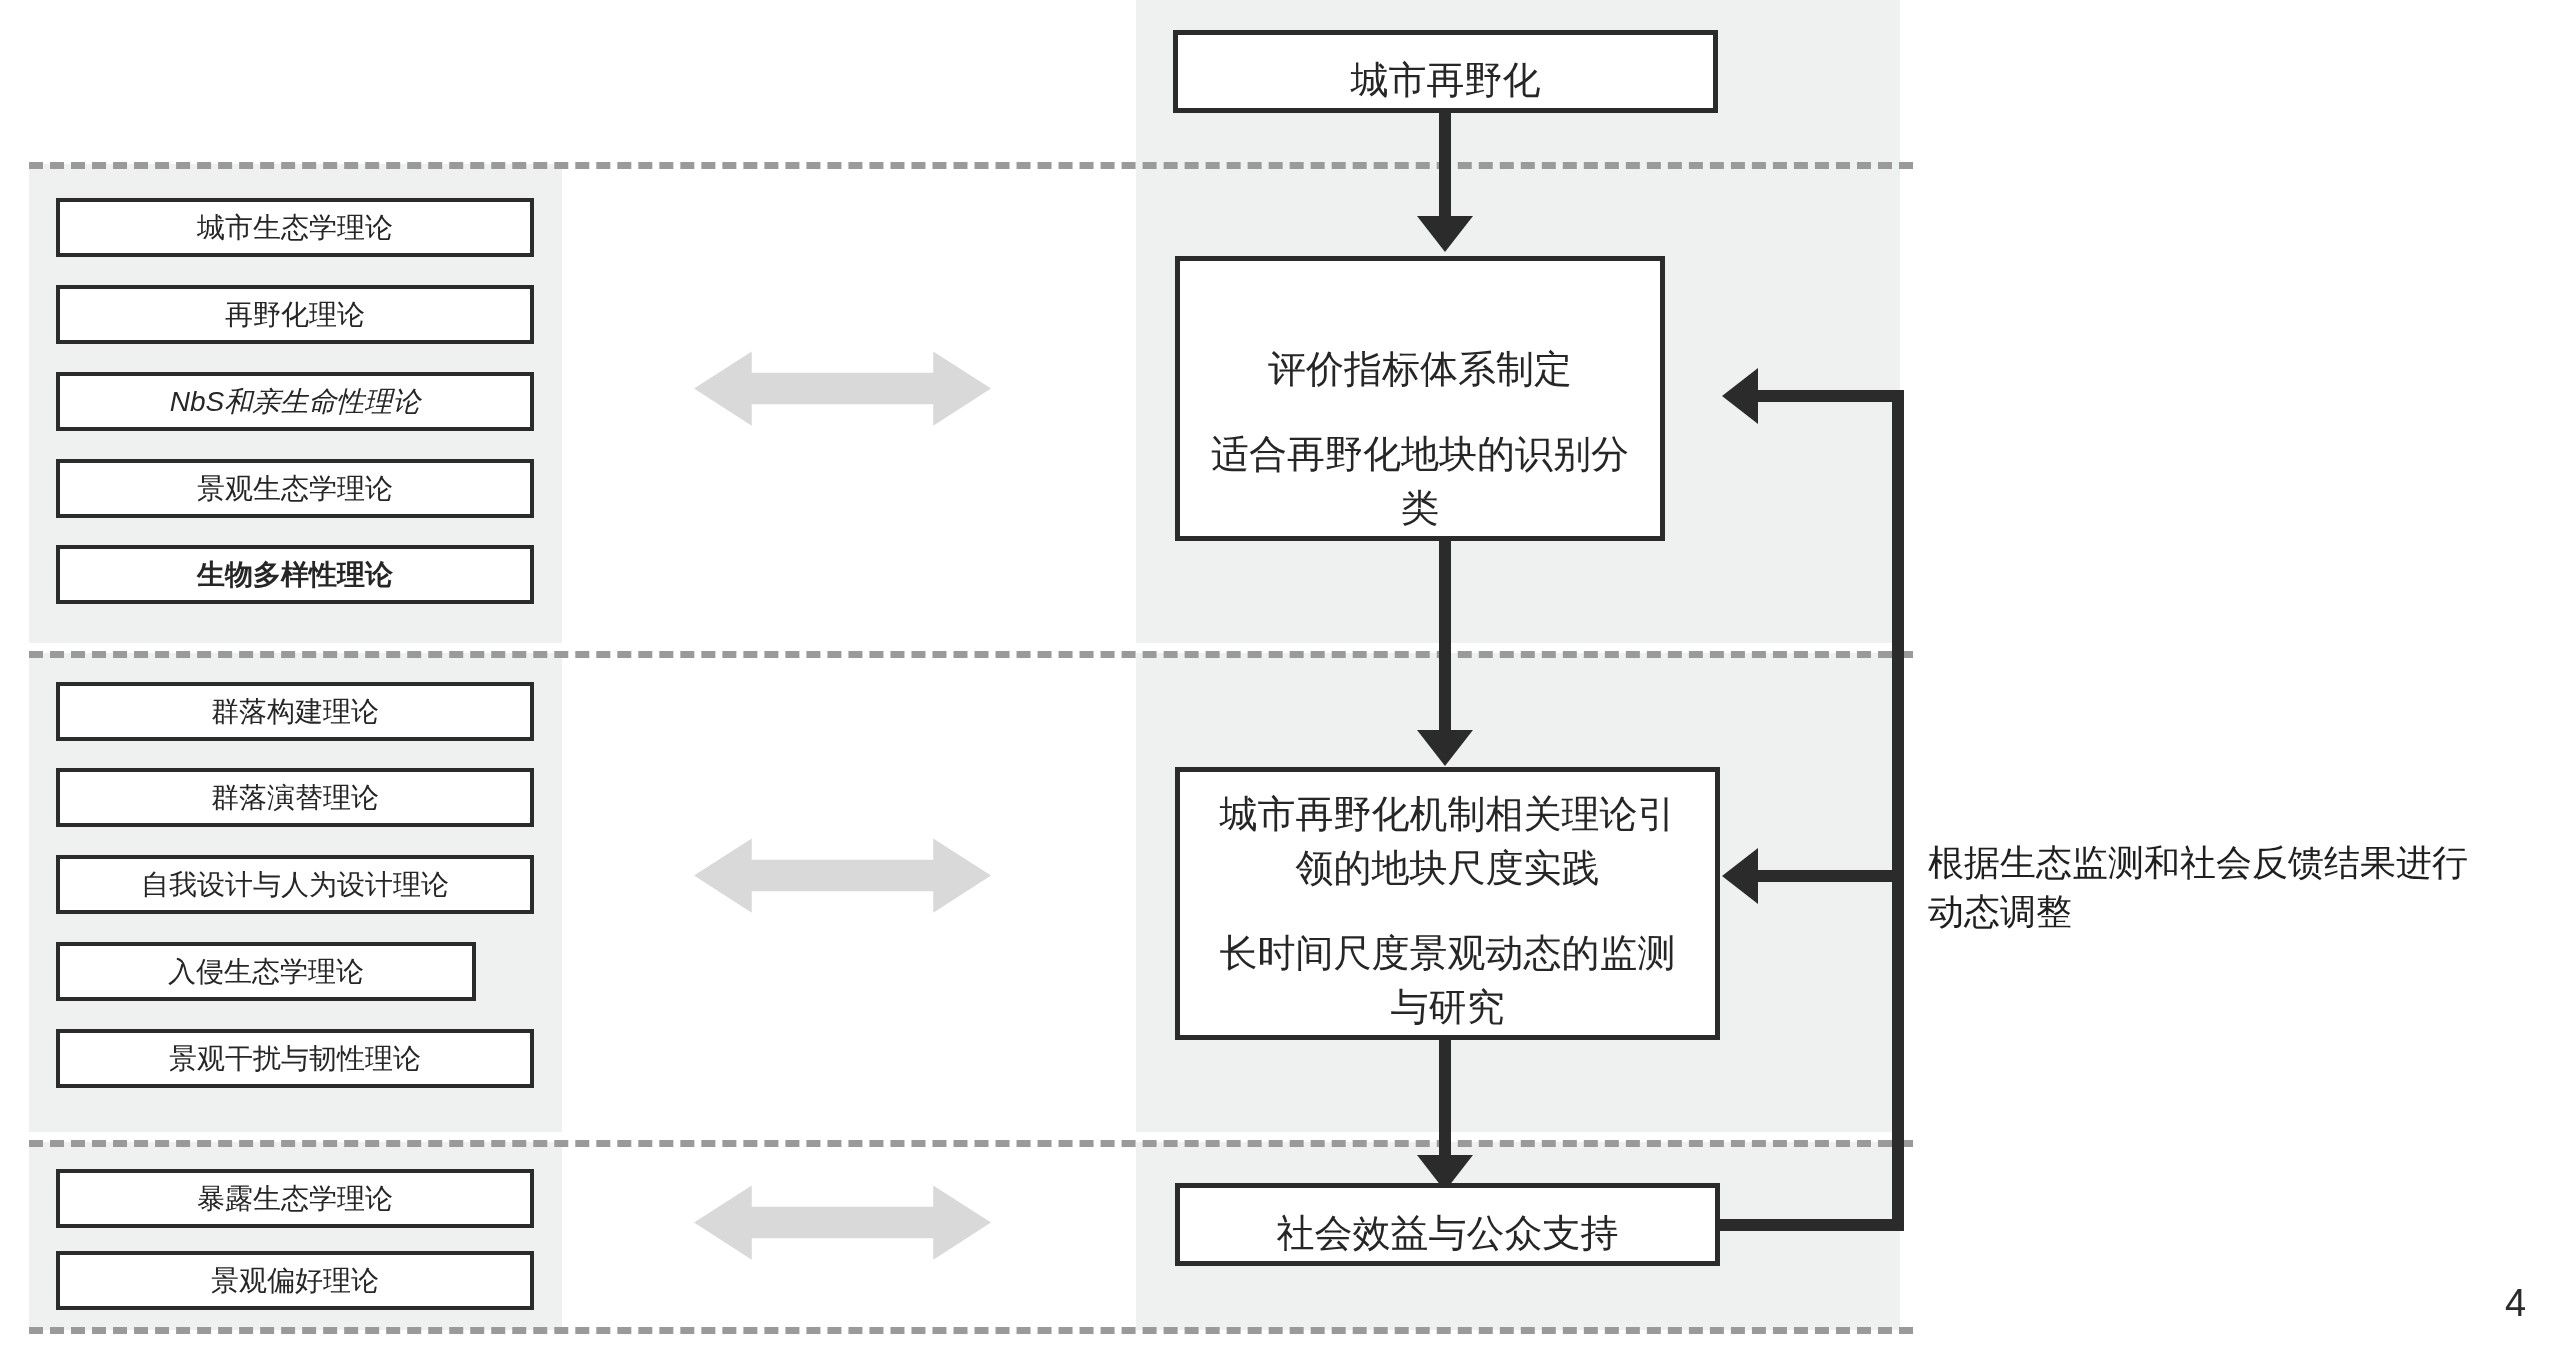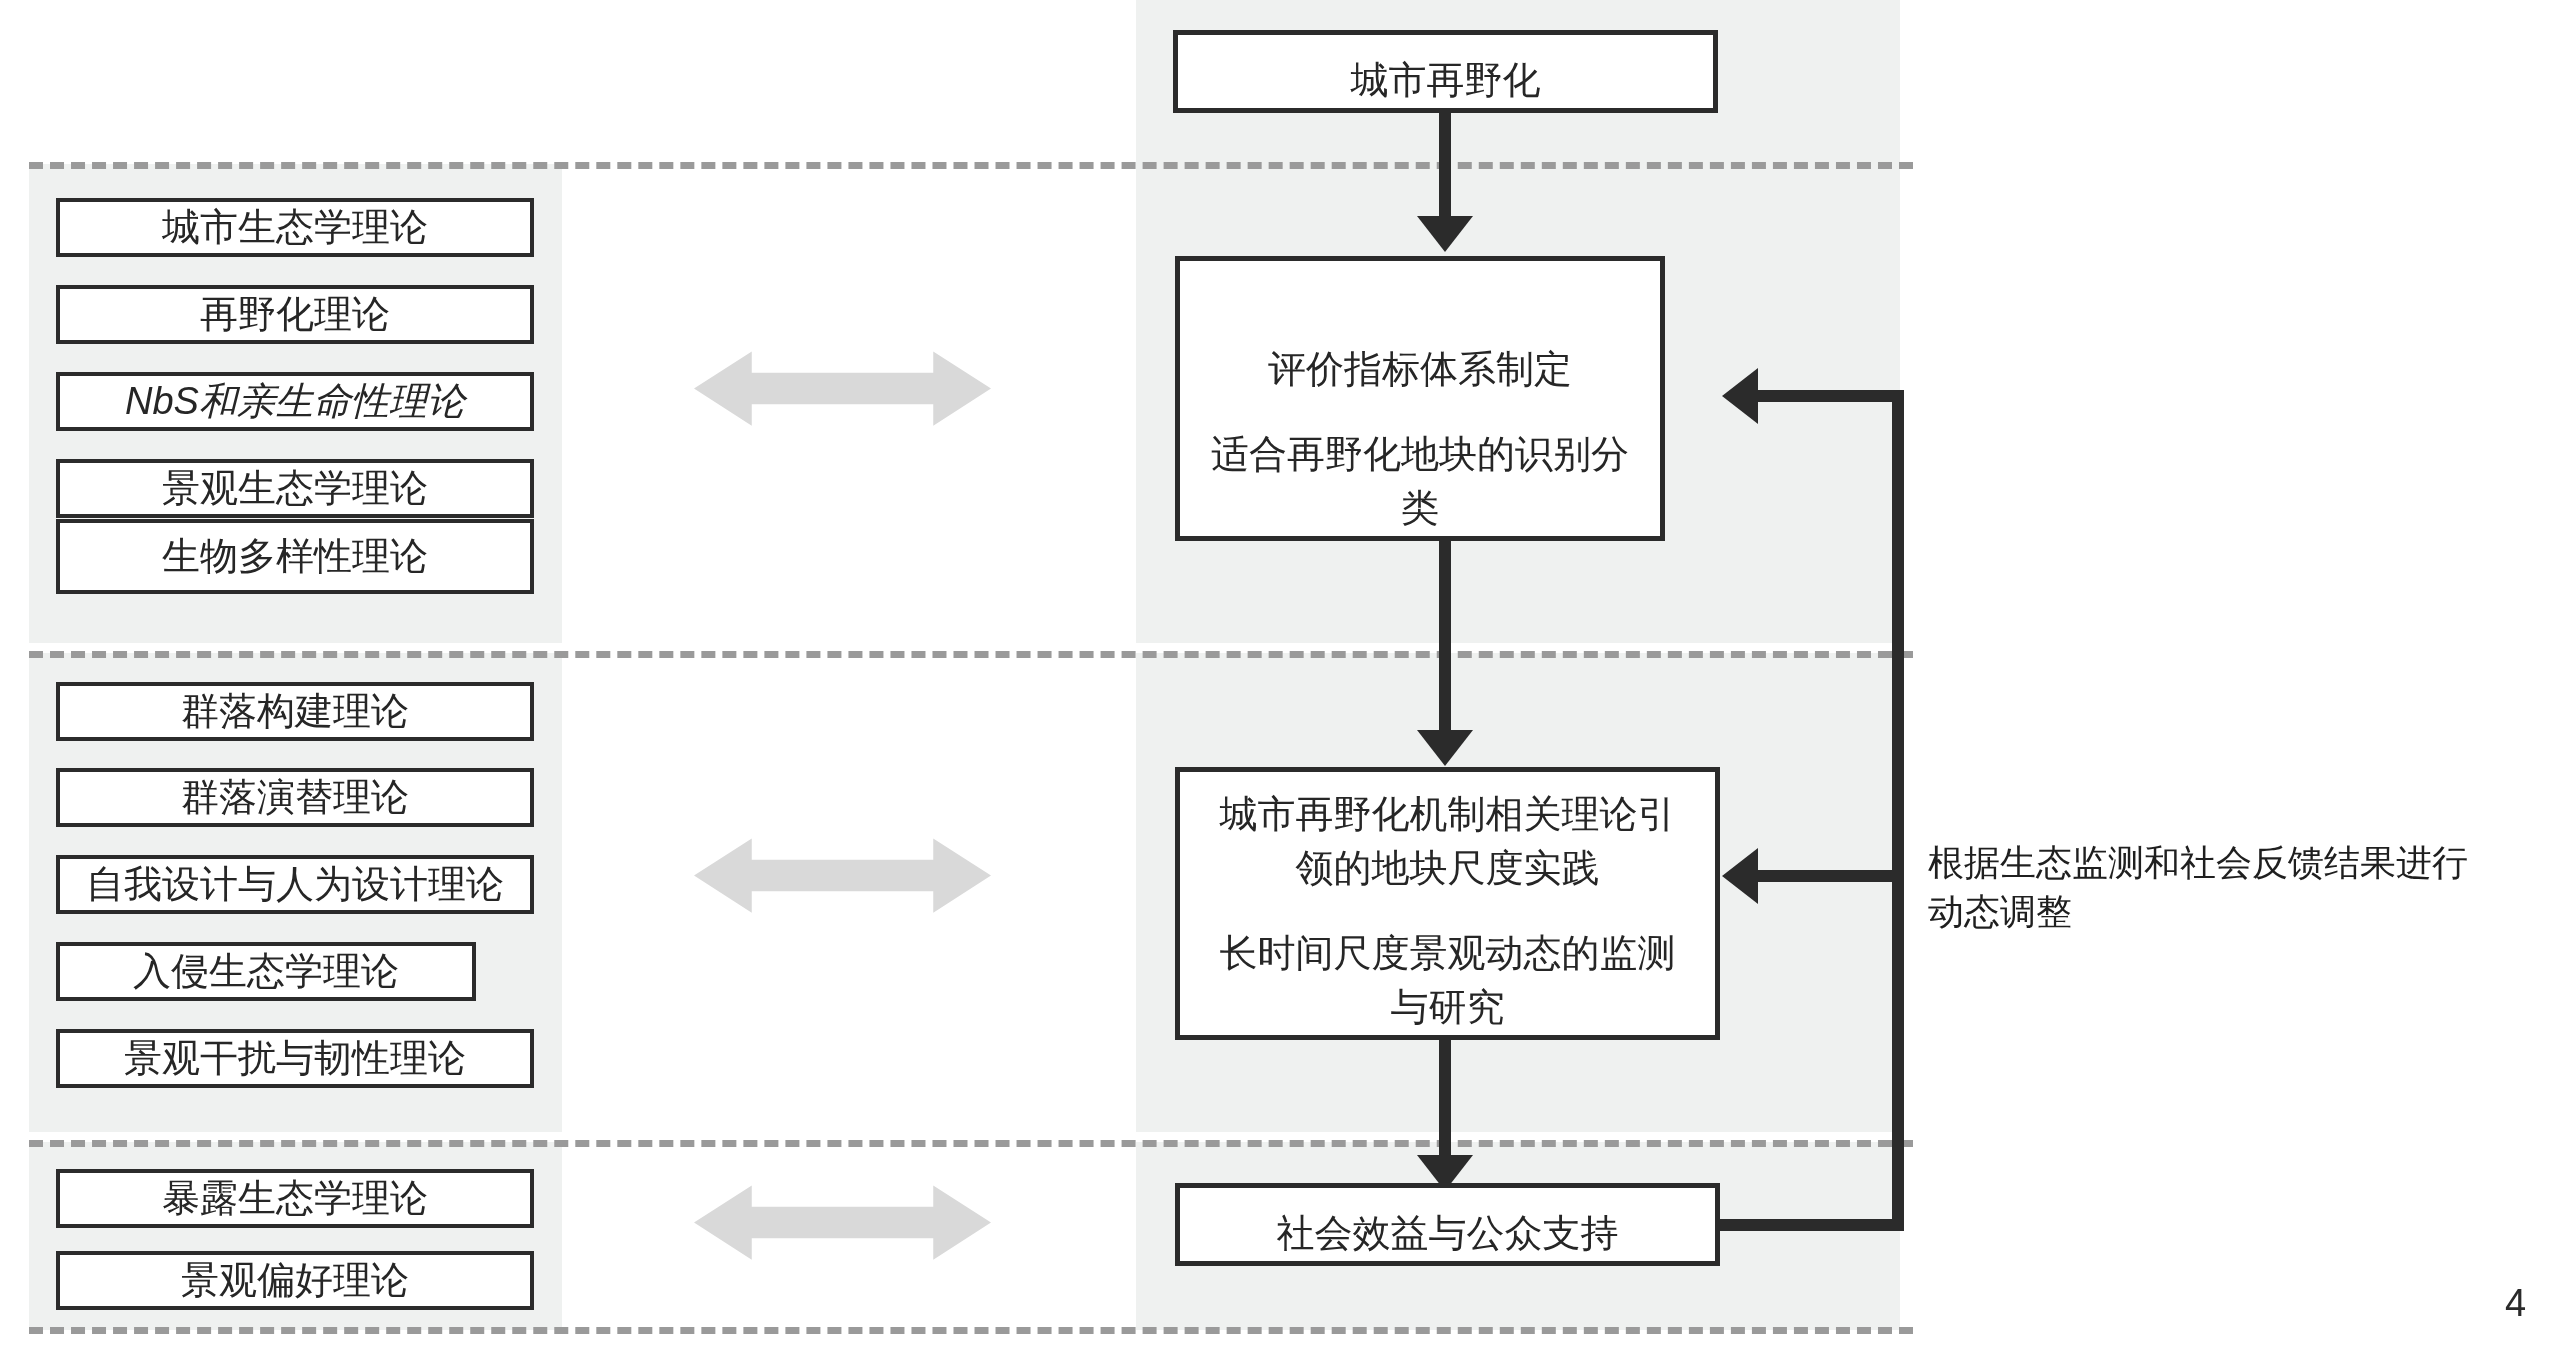--- a/index.html
+++ b/index.html
@@ -2,21 +2,21 @@
 <html style="font-size:13.2px"><head>
 <meta charset="utf-8">
 <style>
   html,body{margin:0;padding:0;background:#fff;}
   body{width:2576px;height:1353px;position:relative;overflow:hidden;
        font-family:"Liberation Sans","DejaVu Sans",sans-serif;color:#262626;}
   .band{position:absolute;background:#eff1f0;}
   .dash{position:absolute;height:0;border-top:7.4px dashed #9a9a9a;}
   .tbox{position:absolute;background:#fff;border:4.1px solid #2b2b2b;
         display:flex;align-items:center;justify-content:center;
-        font-size:38px;line-height:1.25;text-align:center;box-sizing:border-box;}
+        font-size:28px;line-height:1.25;text-align:center;box-sizing:border-box;}
   .cbox{position:absolute;background:#fff;border:5px solid #2b2b2b;
         display:flex;flex-direction:column;align-items:center;justify-content:flex-end;
         font-size:38px;line-height:1.42;text-align:center;box-sizing:border-box;padding:0 15px;}
   .cbox .ln{display:block;}
   .cbox .gap{height:31px;}
   .vline{position:absolute;background:#2b2b2b;}
   .varrow{position:absolute;width:0;height:0;border-left:28px solid transparent;
           border-right:28px solid transparent;border-top:36px solid #2b2b2b;}
   .harrow-l{position:absolute;width:0;height:0;border-top:28px solid transparent;
           border-bottom:28px solid transparent;border-right:36px solid #2b2b2b;}
@@ -46,21 +46,21 @@
 </div>
 <div class="tbox" style="left:56px;top:285px;width:478px;height:59px;">
   <span>再野化理论</span>
 </div>
 <div class="tbox" style="left:56px;top:372px;width:478px;height:59px;font-style:italic;">
   <span>NbS和亲生命性理论</span>
 </div>
 <div class="tbox" style="left:56px;top:459px;width:478px;height:59px;">
   <span>景观生态学理论</span>
 </div>
-<div class="tbox" style="left:56px;top:519px;width:478px;height:75px;">
+<div class="tbox" style="left:56px;top:545px;width:478px;height:59px;font-weight:bold;">
   <span>生物多样性理论</span>
 </div>
 
 <div class="tbox" style="left:56px;top:682px;width:478px;height:59px;">
   <span>群落构建理论</span>
 </div>
 <div class="tbox" style="left:56px;top:768px;width:478px;height:59px;">
   <span>群落演替理论</span>
 </div>
 <div class="tbox" style="left:56px;top:855px;width:478px;height:59px;">

